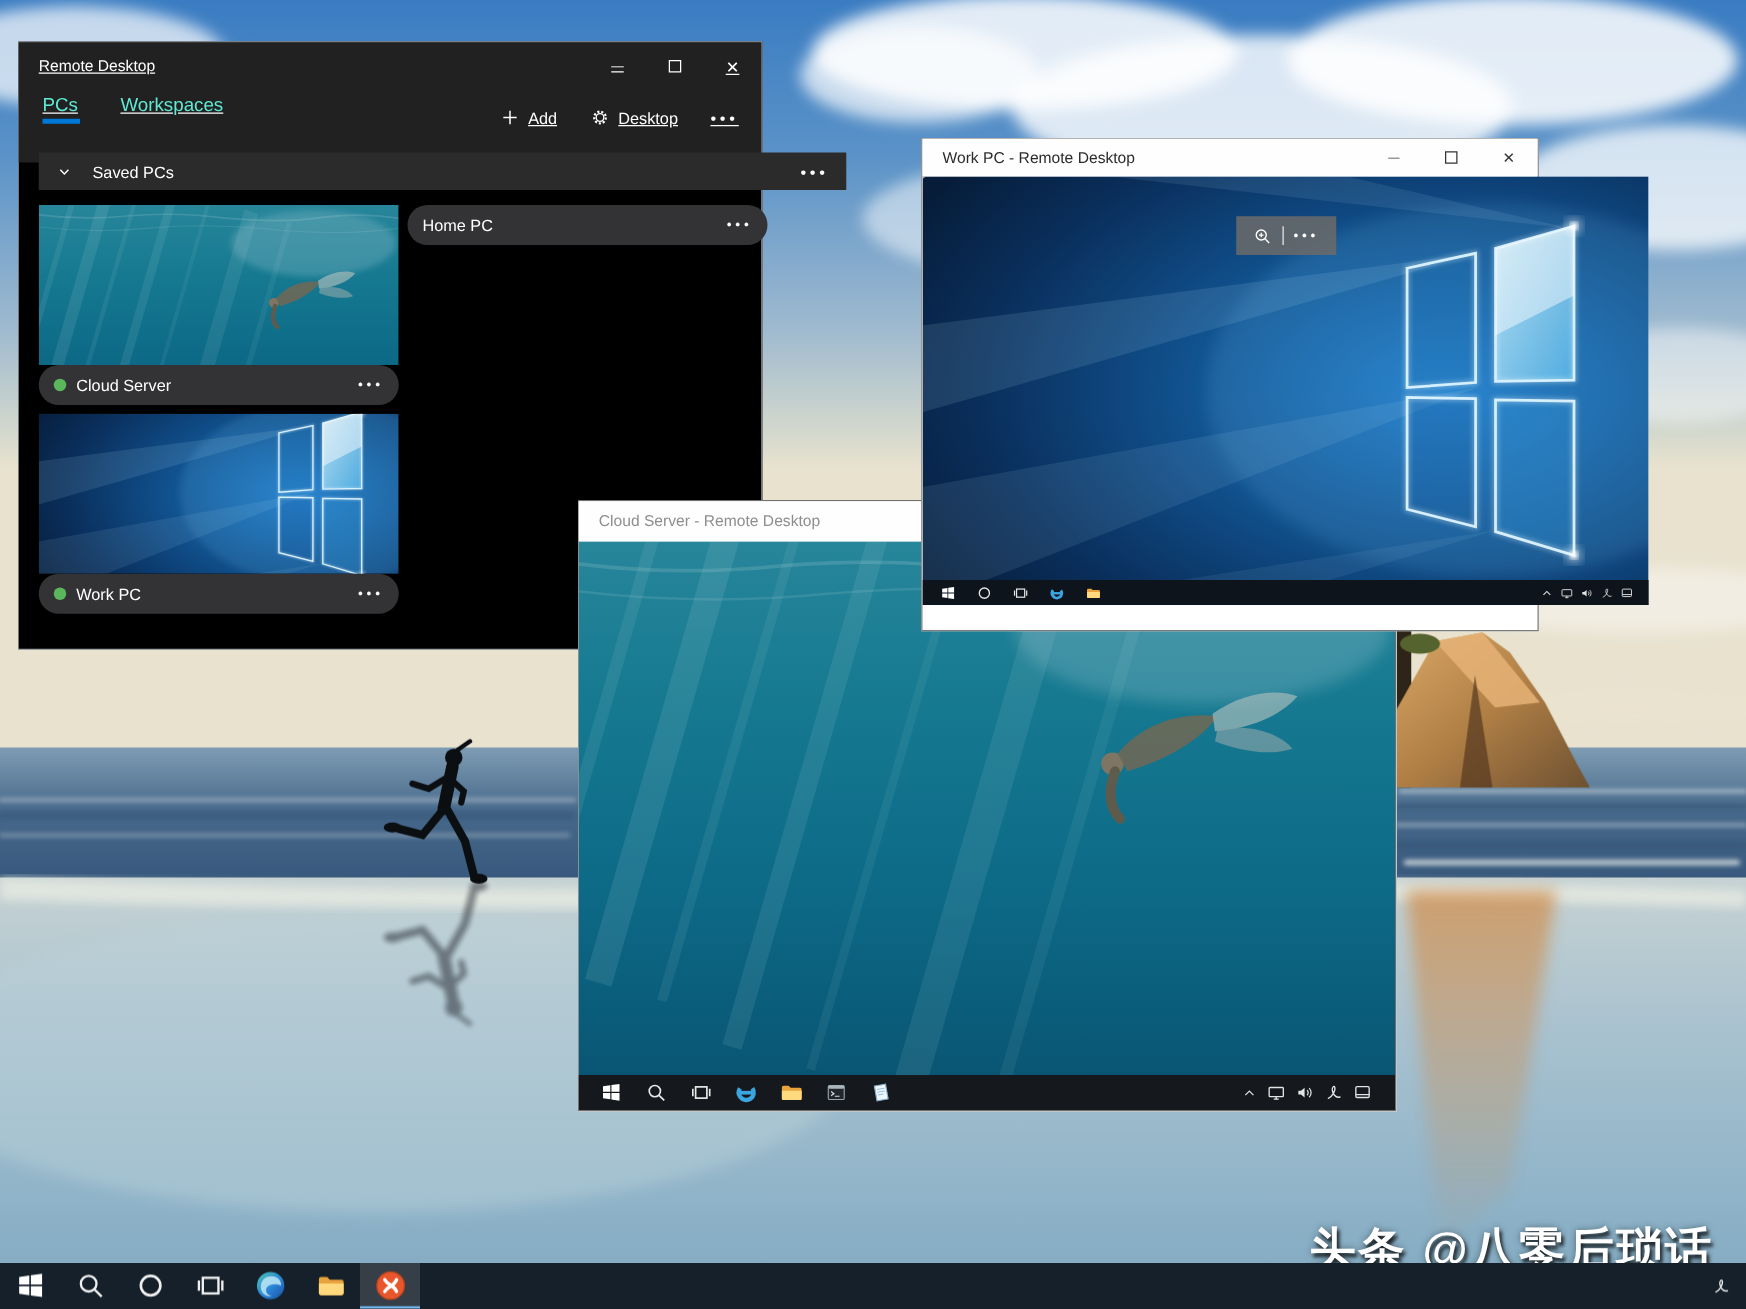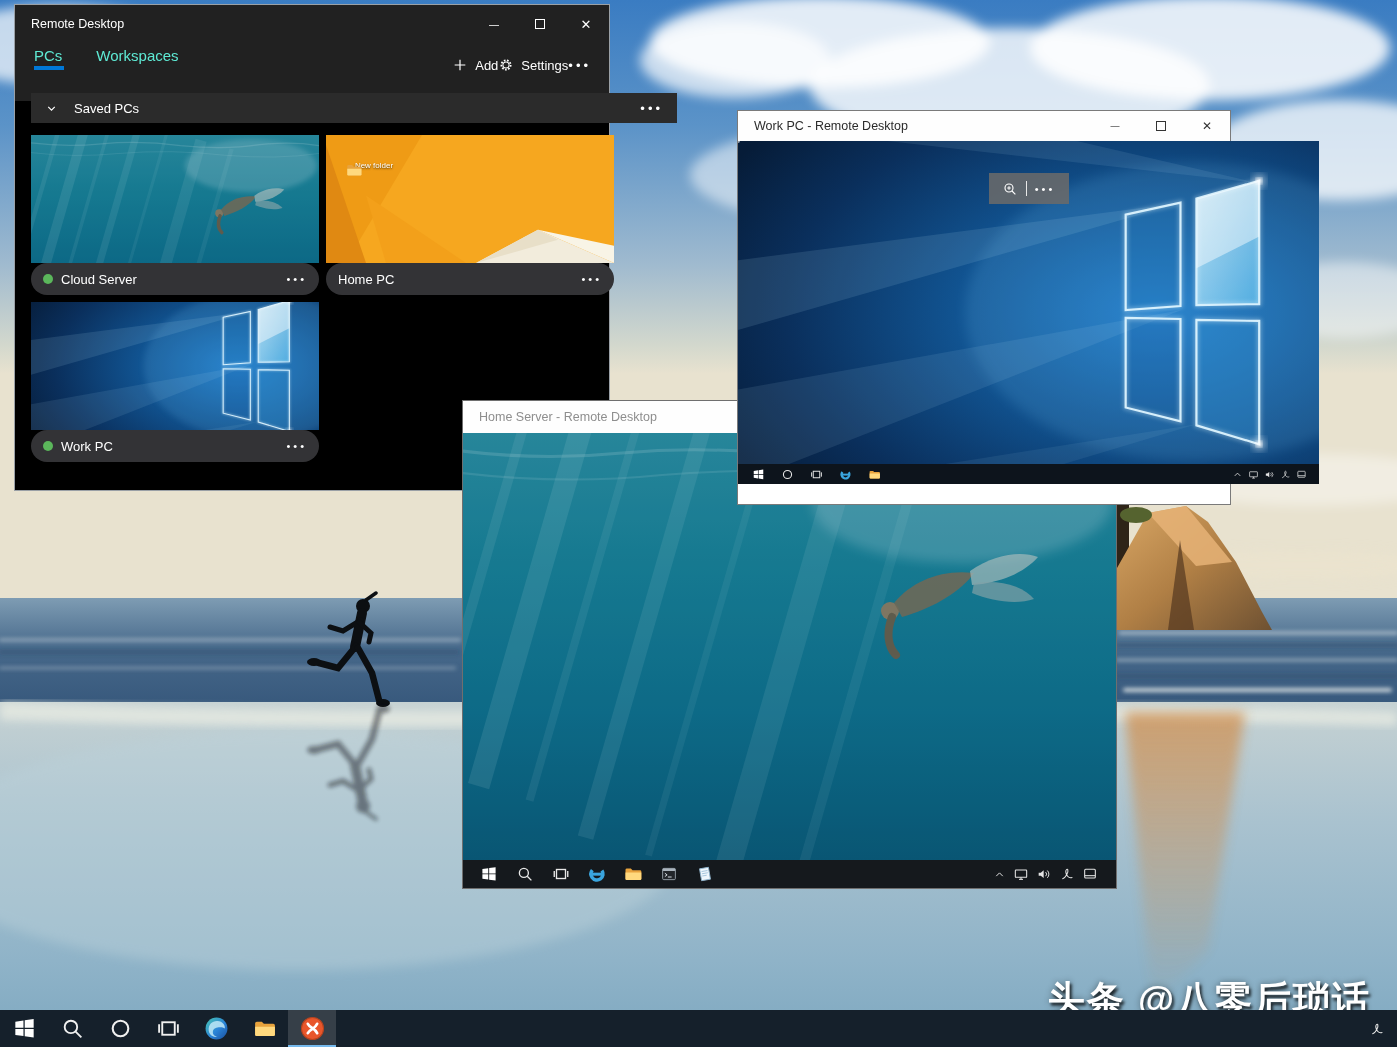--- a/index.html
+++ b/index.html
@@ -8,33 +8,33 @@
   .stage { position:relative; width:1397px; height:1047px; overflow:hidden; }
   .fillsvg { position:absolute; inset:0; width:100%; height:100%; }
 
   
   .wallpaper { position:absolute; left:0; top:0; width:1397px; height:1047px; z-index:0; }
 
   
   .win { position:absolute; }
 
   
-  .rd-app { left:14px; top:4px; width:596px; height:487px; background:#000;
-            border:1px solid #9aa0a6; z-index:10; color:#fff; }
+  .rd-app { left:14px; top:33px; width:596px; height:487px; background:#000;
+            border:1px solid #9aa0a6; z-index:10; color:#fff;text-decoration:underline; }
   .rd-titlebar { height:38px; background:#212121; display:flex; align-items:center;
                  padding-left:16px; font-size:12.5px; }
   .rd-capbtns { margin-left:auto; display:flex; height:38px; }
   .cbtn { width:46px; height:100%; display:flex; align-items:center; justify-content:center;
           font-size:13px; color:#fff; }
   .cbtn .maxbox { width:10px; height:10px; border:1px solid #fff; display:block; }
   .rd-tabs { height:58px; background:#212121; display:flex; align-items:flex-start;
              padding:4px 18px 0 19px; }
   .tab { font-size:15px; margin-right:34px; position:relative; padding-bottom:12px; color:#5eead4; }
   .tab.active .underline { position:absolute; left:0; bottom:6px; width:30px; height:4px; background:#0078d7; }
-  .rd-actions { margin-left:auto; display:flex; align-items:center; padding-top:10px; }
+  .rd-actions { margin-left:auto; display:flex; align-items:center; gap:26px; padding-top:10px; }
   .action { display:flex; align-items:center; gap:7px; font-size:13px; color:#fff; }
   .more { letter-spacing:3px; font-size:13px; color:#fff; }
   .saved-bar { position:absolute; left:16px; top:88px; width:646px; height:30px; background:#2b2b2b;
                display:flex; align-items:center; padding:0 14px; gap:16px; font-size:13px; }
   .saved-bar .more { margin-left:auto; }
   .tile { position:absolute; width:288px; height:160px; }
   .tile-thumb { position:relative; width:288px; height:128px; overflow:hidden; background:#111; }
   .tile-thumb svg { position:absolute; left:0; top:0; width:288px; height:128px; }
   .tile-label { height:32px; background:#333336; display:flex; align-items:center;
                 padding:0 12px; gap:8px; font-size:13px; color:#fff;border-radius:16px; }
@@ -383,21 +383,21 @@
         <div class="action">
           <svg class="ic16" viewBox="0 0 24 24" style="color:#fff">
               <use href="#sym-plus"></use>
             </svg>
           <span>Add</span>
         </div>
         <div class="action">
           <svg class="ic16" viewBox="0 0 24 24" style="color:#fff">
               <use href="#sym-gear"></use>
             </svg>
-          <span>Settings</span>
+          <span>Desktop</span>
         </div>
         <span class="more">•••</span>
       </div>
     </div>
 
     <div class="saved-bar">
       <svg class="ic13" viewBox="0 0 24 24" style="color:#fff">
           <use href="#sym-chevdown"></use>
         </svg>
       <span>Saved PCs</span>
@@ -411,31 +411,20 @@
           </svg>
       </div>
       <div class="tile-label">
         <span class="dot"></span>
         <span>Cloud Server</span>
         <span class="more">•••</span>
       </div>
     </div>
 
     <div class="tile" style="left:311px; top:130px">
-      <div class="tile-thumb">
-        <svg viewBox="0 0 288 127" preserveAspectRatio="none">
-            <use href="#sym-orange"></use>
-          </svg>
-        <div class="home-folder">
-          <svg viewBox="0 0 24 24">
-              <use href="#sym-folder"></use>
-            </svg>
-          <span>New folder</span>
-        </div>
-      </div>
       <div class="tile-label">
         <span>Home PC</span>
         <span class="more">•••</span>
       </div>
     </div>
 
     <div class="tile" style="left:16px; top:297px">
       <div class="tile-thumb">
         <svg viewBox="0 0 583 345" preserveAspectRatio="xMidYMid slice">
             <use href="#sym-hero"></use>
@@ -444,21 +433,21 @@
       <div class="tile-label">
         <span class="dot"></span>
         <span>Work PC</span>
         <span class="more">•••</span>
       </div>
     </div>
   </div>
 
   <div class="win cloud-win">
     <div class="lite-title">
-      <span>Home Server - Remote Desktop</span>
+      <span>Cloud Server - Remote Desktop</span>
     </div>
     <div class="cloud-content">
       <svg class="fillsvg" viewBox="0 0 655 427" preserveAspectRatio="xMidYMin slice">
           <use href="#sym-underwater"></use>
         </svg>
     </div>
     <div class="session-taskbar cloud-taskbar">
       <div class="tslot">
           <svg class="ic18" viewBox="0 0 24 24" style="color:#fff">
             <use href="#sym-start"></use>

